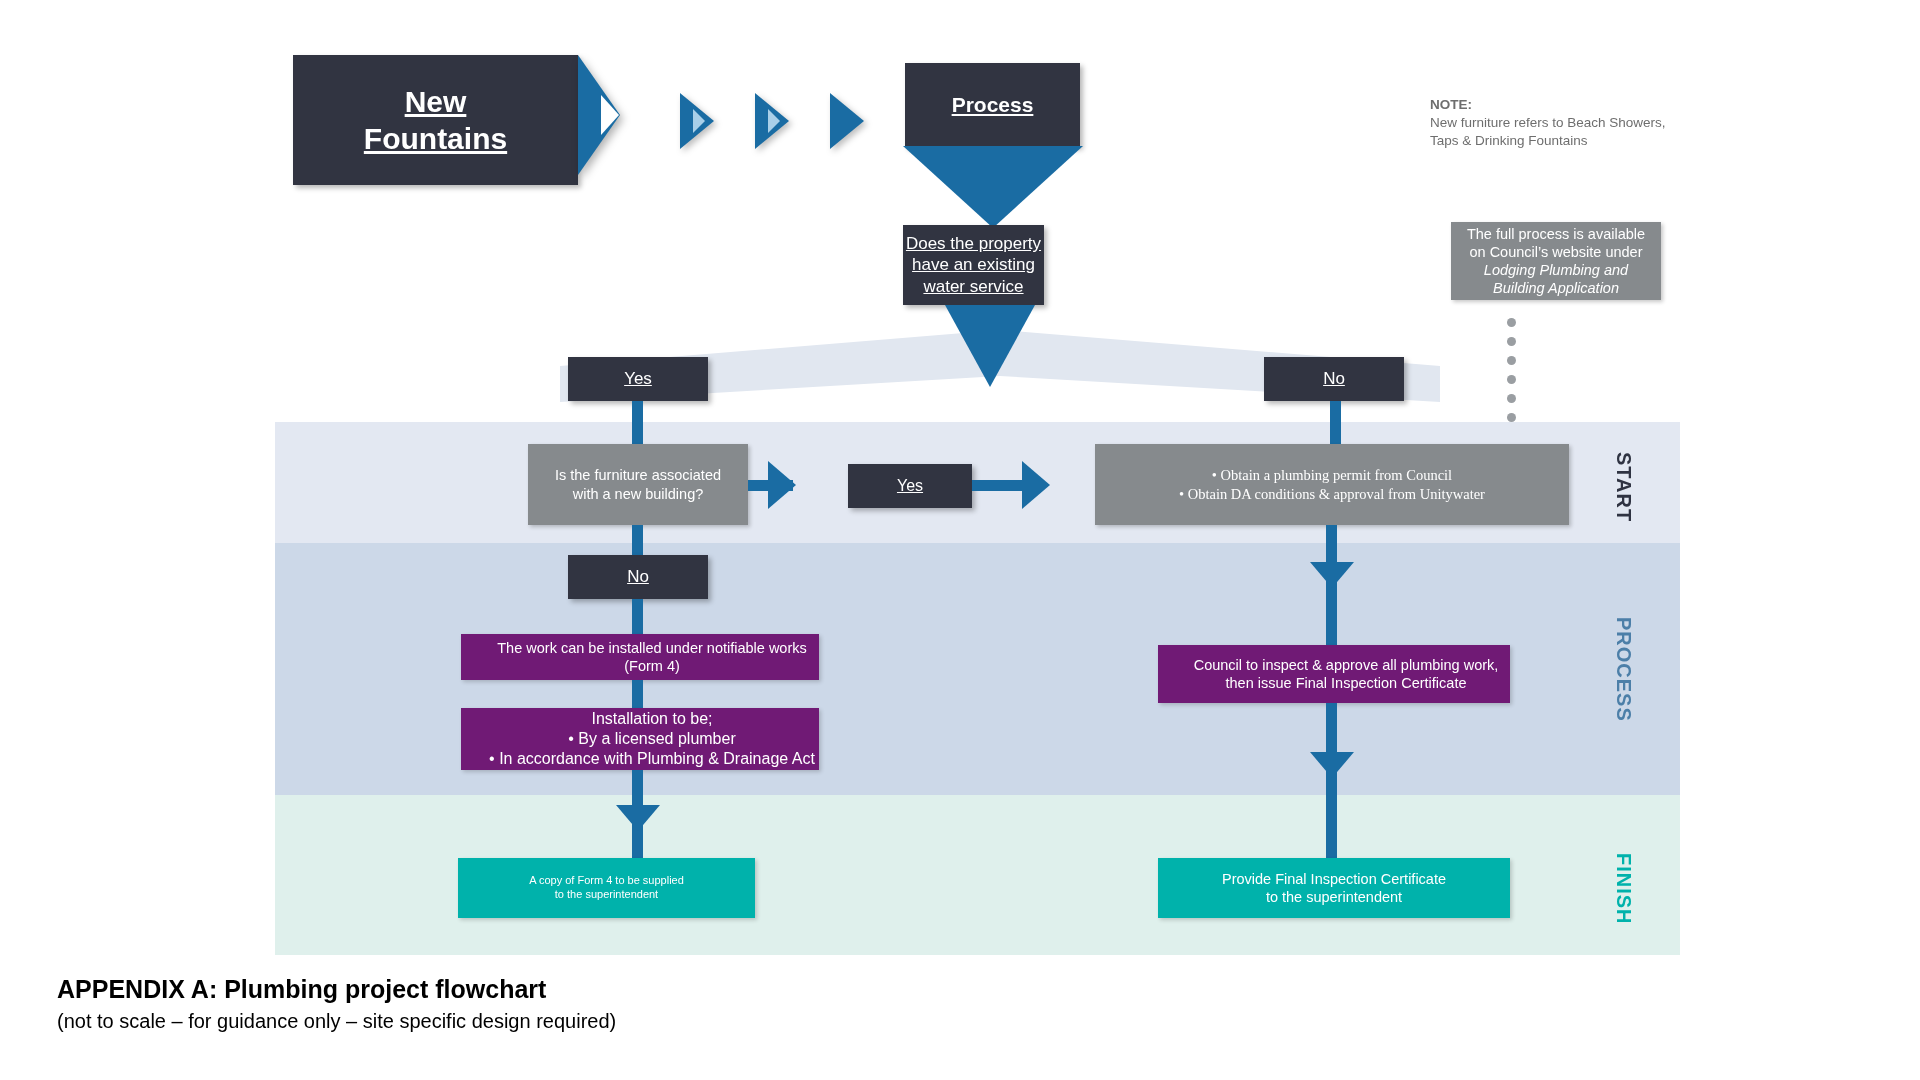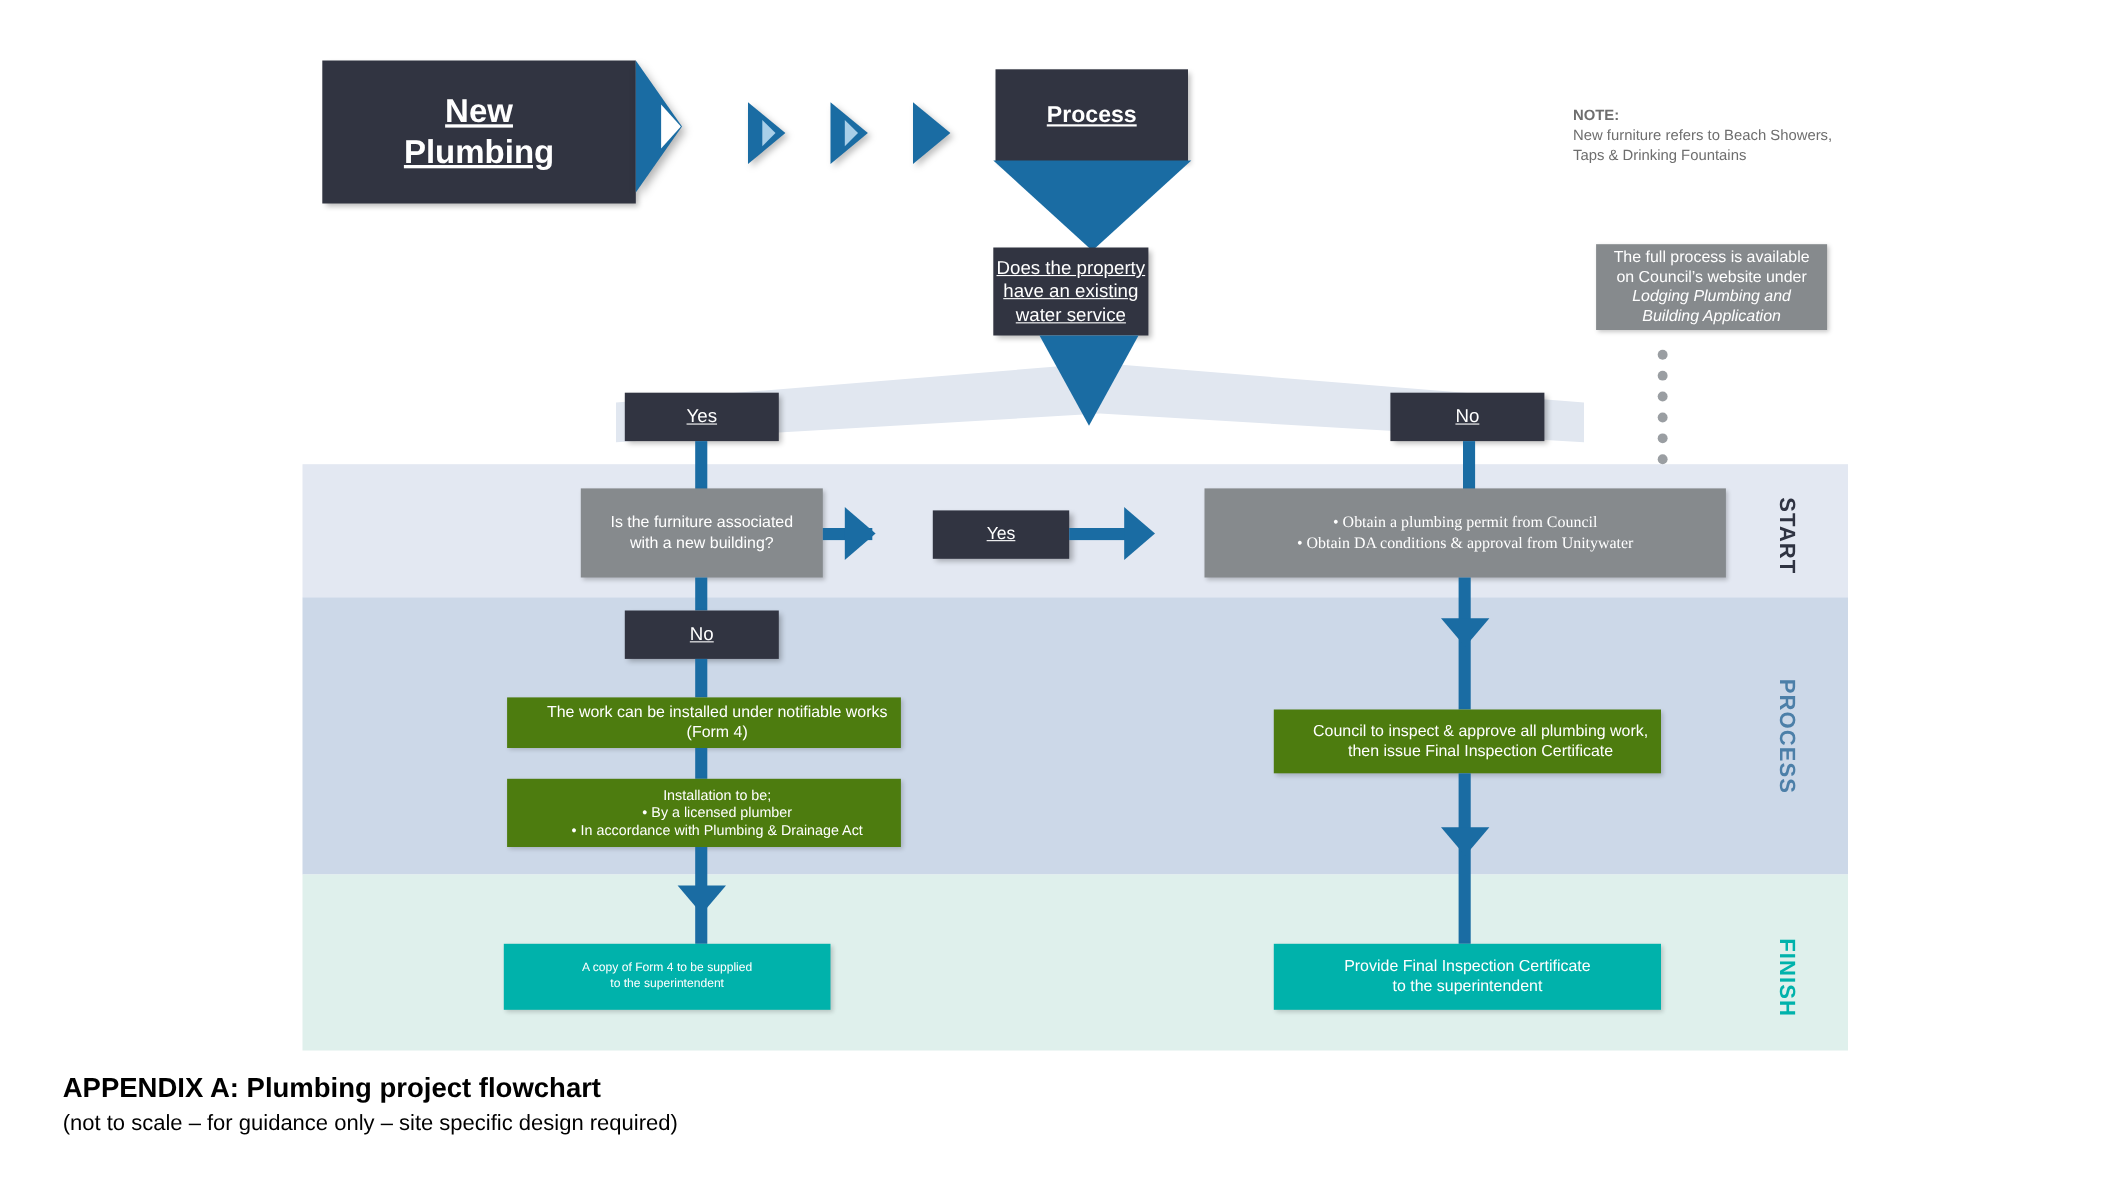--- a/index.html
+++ b/index.html
@@ -4,21 +4,21 @@
 <style>
   html,body{margin:0;padding:0;background:#ffffff;}
   body{width:1920px;height:1080px;font-family:"Liberation Sans",sans-serif;position:relative;overflow:hidden;}
   #stage{position:absolute;left:0;top:0;width:1920px;height:1080px;}
   .abs{position:absolute;box-sizing:border-box;}
 
   
   .box{display:flex;align-items:center;justify-content:center;text-align:center;color:#ffffff;line-height:1.25;}
   .dark{background:#313441;box-shadow:3px 3px 5px rgba(0,0,0,.28);text-decoration:underline;}
   .grey{background:#868a8d;box-shadow:2px 2px 4px rgba(0,0,0,.22);}
-  .midblue{background:#4d7c0f;box-shadow:2px 2px 4px rgba(0,0,0,.18);padding-left:24px;}
+  .midblue{background:#701a75;box-shadow:2px 2px 4px rgba(0,0,0,.18);padding-left:24px;}
   .teal{background:#00b2ab;box-shadow:2px 2px 4px rgba(0,0,0,.18);}
 
   
   .band{}
   .band-start{background:#e3e8f2;}
   .band-process{background:#ccd8e8;}
   .band-finish{background:#dff0ec;}
   .band-label{position:absolute;font-size:20px;font-weight:700;letter-spacing:1px;
     writing-mode:vertical-rl;text-orientation:mixed;}
 
@@ -53,21 +53,21 @@
   <div class="abs band band-start" style="left:275px;top:422px;width:1405px;height:121px;"></div>
   <div class="abs band band-process" style="left:275px;top:543px;width:1405px;height:252px;"></div>
   <div class="abs band band-finish" style="left:275px;top:795px;width:1405px;height:160px;"></div>
 
   <div class="band-label" style="left:1612px;top:452px;color:#2f3342;">START</div>
   <div class="band-label" style="left:1612px;top:617px;color:#4c7fa8;">PROCESS</div>
   <div class="band-label" style="left:1612px;top:853px;color:#00b2ab;">FINISH</div>
 
   <div class="abs box dark" style="left:293px;top:55px;width:285px;height:130px;flex-direction:column;font-size:30px;font-weight:700;">
     <span>New</span>
-    <span>Plumbing</span>
+    <span>Fountains</span>
   </div>
 
   <div class="abs chev-tip" style="left:578px;top:55px;"></div>
   <div class="abs chev-inner" style="left:601px;top:95px;"></div>
 
   <div class="abs tri-right" style="left:680px;top:93px;"></div>
   <div class="abs" style="left:693px;top:109px;width:0;height:0;border-top:12px solid transparent;border-bottom:12px solid transparent;border-left:12px solid #a9cfe8;"></div>
 
   <div class="abs tri-right" style="left:755px;top:93px;"></div>
   <div class="abs" style="left:768px;top:109px;width:0;height:0;border-top:12px solid transparent;border-bottom:12px solid transparent;border-left:12px solid #a9cfe8;"></div>
@@ -154,21 +154,21 @@
 
   <div class="abs vline" style="left:632px;top:599px;width:11px;height:35px;"></div>
 
   <div class="abs box midblue" style="left:461px;top:634px;width:358px;height:46px;flex-direction:column;font-size:14.5px;">
     <span>The work can be installed under notifiable works</span>
     <span>(Form 4)</span>
   </div>
 
   <div class="abs vline" style="left:632px;top:680px;width:11px;height:28px;"></div>
 
-  <div class="abs box midblue" style="left:461px;top:708px;width:358px;height:62px;flex-direction:column;font-size:13px;">
+  <div class="abs box midblue" style="left:461px;top:708px;width:358px;height:62px;flex-direction:column;font-size:16px;">
     <span>Installation to be;</span>
     <span>•  By a licensed plumber</span>
     <span>•  In accordance with Plumbing &amp; Drainage Act</span>
   </div>
 
   <div class="abs vline" style="left:632px;top:770px;width:11px;height:88px;"></div>
   <div class="abs arrowhead-d" style="left:616px;top:805px;"></div>
 
   <div class="abs vline" style="left:1326px;top:525px;width:11px;height:120px;"></div>
   <div class="abs arrowhead-d" style="left:1310px;top:562px;"></div>

